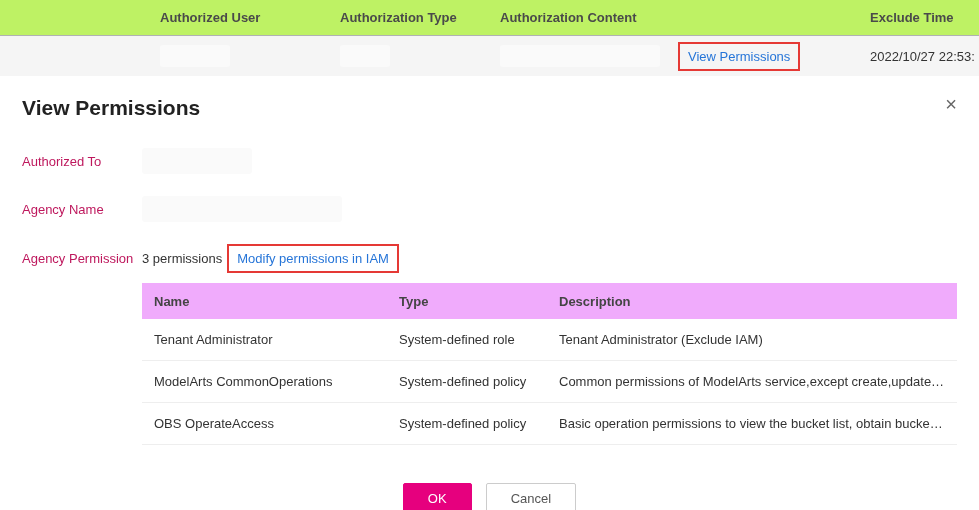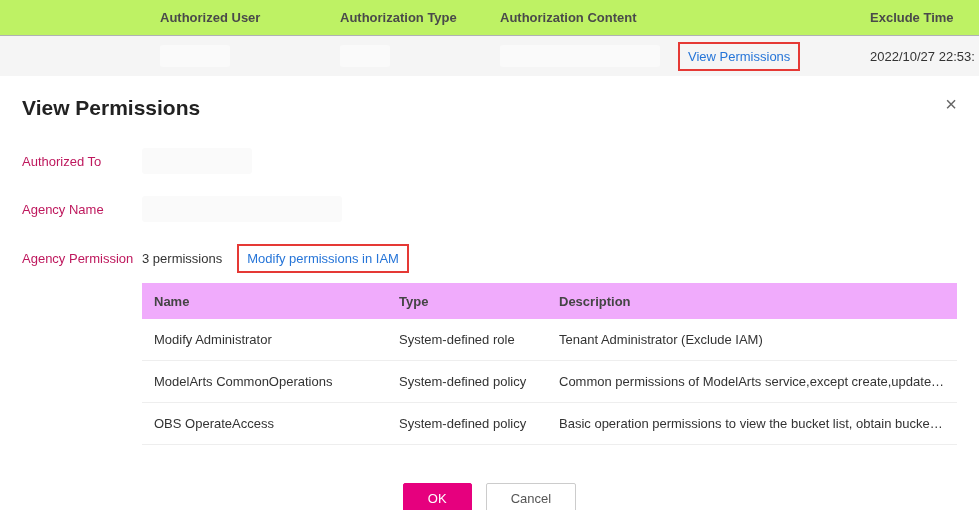--- a/index.html
+++ b/index.html
@@ -20,21 +20,21 @@
   .red-160 { width: 160px; }
   .link-blue { color: #2675d8; cursor: pointer; }
   .red-highlight { border: 2px solid #e53935; padding: 5px 8px; display: inline-block; }
   
   .dialog { position: relative; background: #fff; padding: 20px 22px 20px 22px; }
   .dialog-close { position: absolute; top: 18px; right: 22px; font-size: 20px; color: #666; cursor: pointer; line-height: 1; }
   .dialog-title { font-size: 21px; font-weight: 600; color: #222; margin-bottom: 28px; }
   
   .field-row { display: flex; align-items: center; margin-bottom: 22px; }
   .field-label { width: 120px; color: #be185d; font-size: 13px; }
-  .field-value { display: flex; align-items: center; gap: 15px; }
+  .field-value { display: flex; align-items: center; gap: 5px; }
   .redacted-val { background: #fafafa; height: 26px; border-radius: 3px; }
   .rv-110 { width: 110px; }
   .rv-200 { width: 200px; }
   .perm-count { color: #333; margin-right: 10px; }
   
   .perm-table { margin-left: 120px; margin-top: 10px; }
   .perm-header { display: flex; background: #f0abfc; height: 36px; align-items: center; }
   .perm-header-cell { font-weight: 600; color: #444; padding: 0 12px; }
   .pcol-name { width: 245px; }
   .pcol-type { width: 160px; }
@@ -99,21 +99,21 @@
     </div>
   </div>
 
   <div class="perm-table">
     <div class="perm-header">
       <div class="perm-header-cell pcol-name">Name</div>
       <div class="perm-header-cell pcol-type">Type</div>
       <div class="perm-header-cell pcol-desc">Description</div>
     </div>
     <div class="perm-row">
-      <div class="perm-cell pcol-name">Modify Administrator</div>
+      <div class="perm-cell pcol-name">Tenant Administrator</div>
       <div class="perm-cell pcol-type">System-defined role</div>
       <div class="perm-cell pcol-desc">Tenant Administrator (Exclude IAM)</div>
     </div>
     <div class="perm-row">
       <div class="perm-cell pcol-name">ModelArts CommonOperations</div>
       <div class="perm-cell pcol-type">System-defined policy</div>
       <div class="perm-cell pcol-desc">Common permissions of ModelArts service,except create,update,dele…</div>
     </div>
     <div class="perm-row">
       <div class="perm-cell pcol-name">OBS OperateAccess</div>

